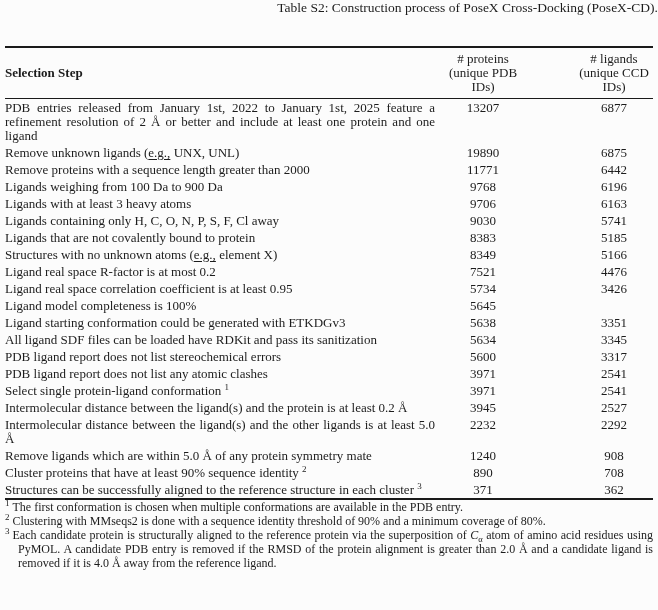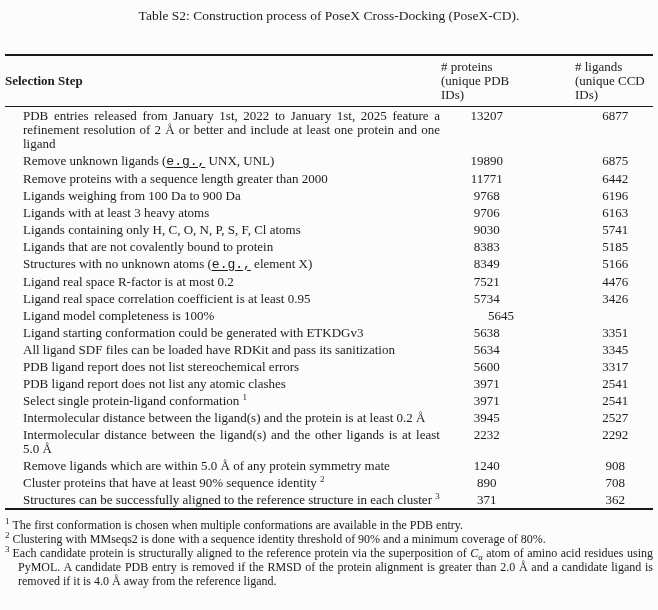--- a/index.html
+++ b/index.html
@@ -6,22 +6,21 @@
     margin: 0;
     padding: 0;
     width: 658px;
     height: 610px;
     background: #fcfcfc;
     color: #1c1c1c;
     font-family: "Liberation Serif", "DejaVu Serif", serif;
     overflow: hidden;
   }
   .caption {
-    padding-top: 8px;
-    text-align: center;
+    text-align: right;
     font-size: 13.5px;
     line-height: 16px;
     color: #1c1c1c;
   }
   .table-wrap {
     margin: 30px 5px 0 5px;
   }
   .rule { background: #1a1a1a; }
   .rule.thick { height: 2px; }
   .rule.thin  { height: 1px; }
@@ -41,46 +40,44 @@
   .cell.c2 {
     width: 84px;
     text-align: center;
   }
   .cell.c3 {
     width: 128px;
     padding-left: 50px;
     text-align: center;
   }
   .header-row .step { font-weight: bold; }
-  .hdr-num div { text-align: left; }
+  .hdr-num div { text-align: center; }
   .row {
     display: flex;
     align-items: flex-start;
     padding: 1.5px 0;
     font-size: 13px;
     line-height: 14px;
-    margin-left: 18px;
   }
   .row .cell.step u {
     text-decoration: underline;
     text-underline-offset: 2px;
-    font-family: Liberation Mono, monospace;
   }
   sup {
     font-size: 9px;
     line-height: 0;
     vertical-align: super;
   }
   sub {
     font-size: 8.5px;
     line-height: 0;
     vertical-align: sub;
   }
   .footnotes {
-    margin-top: 8px;
+    margin-top: 0;
     font-size: 12px;
     line-height: 14px;
   }
   .footnote {
     padding-left: 13px;
     text-indent: -13px;
     text-align: justify;
   }
   .footnote sup { margin-right: 3px; }
 </style>
@@ -129,21 +126,21 @@
           <div class="cell step">Ligands weighing from 100 Da to 900 Da</div>
           <div class="cell c2">9768</div>
           <div class="cell c3">6196</div>
         </div>
         <div class="row">
           <div class="cell step">Ligands with at least 3 heavy atoms</div>
           <div class="cell c2">9706</div>
           <div class="cell c3">6163</div>
         </div>
         <div class="row">
-          <div class="cell step">Ligands containing only H, C, O, N, P, S, F, Cl atoms</div>
+          <div class="cell step">Ligands containing only H, C, O, N, P, S, F, Cl away</div>
           <div class="cell c2">9030</div>
           <div class="cell c3">5741</div>
         </div>
         <div class="row">
           <div class="cell step">Ligands that are not covalently bound to protein</div>
           <div class="cell c2">8383</div>
           <div class="cell c3">5185</div>
         </div>
         <div class="row">
           <div class="cell step">Structures with no unknown atoms (<u>e.g.,</u> element X)</div>

